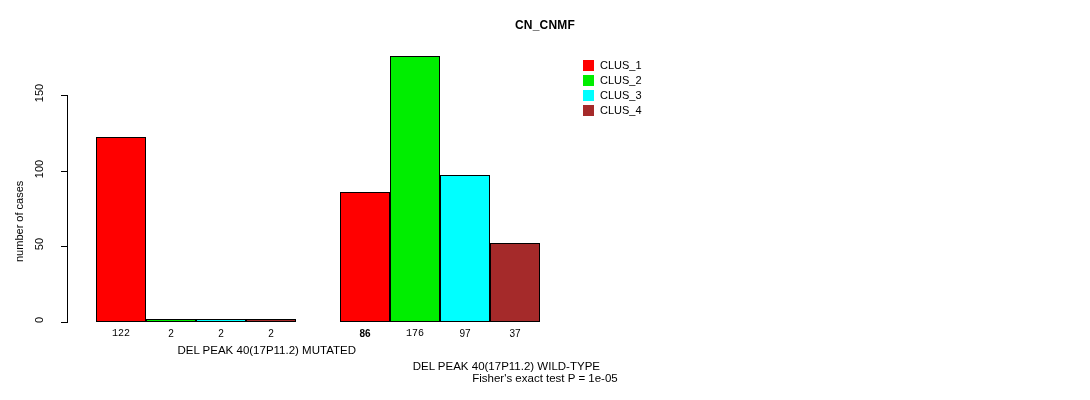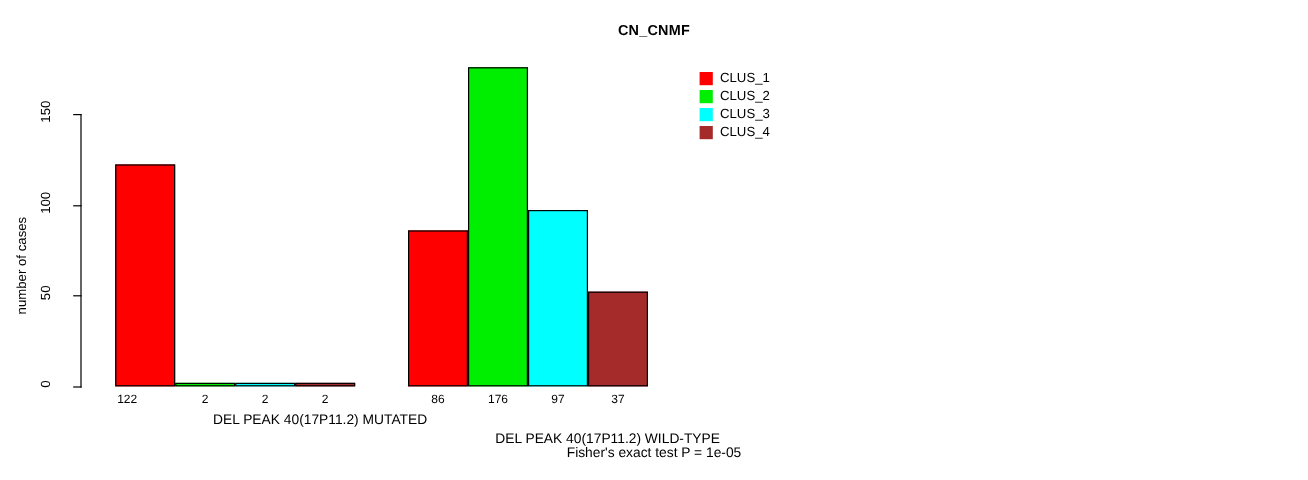--- a/index.html
+++ b/index.html
@@ -128,27 +128,27 @@
       <div class="bar" style="left: 146px; top: 318.973px; width: 50px; height: 3.02667px; background: rgb(0, 238, 0);"></div>
       <div class="bar" style="left: 196px; top: 318.973px; width: 50px; height: 3.02667px; background: rgb(0, 255, 255);"></div>
       <div class="bar" style="left: 246px; top: 318.973px; width: 50px; height: 3.02667px; background: rgb(165, 42, 42);"></div>
       <div class="bar" style="left: 340px; top: 191.853px; width: 50px; height: 130.147px; background: rgb(255, 0, 0);"></div>
       <div class="bar" style="left: 390px; top: 55.6533px; width: 50px; height: 266.347px; background: rgb(0, 238, 0);"></div>
       <div class="bar" style="left: 440px; top: 175.207px; width: 50px; height: 146.793px; background: rgb(0, 255, 255);"></div>
       <div class="bar" style="left: 490px; top: 243.307px; width: 50px; height: 78.6933px; background: rgb(165, 42, 42);"></div>
     </div>
 
   <div id="labels-layer">
-      <div class="bar-count" style="left: 81px; top: 328px; width: 50px;">122</div>
+      <div class="bar-count" style="left: 96px; top: 328px; width: 50px; font-family: Liberation Mono, monospace;">122</div>
       <div class="bar-count" style="left: 146px; top: 328px; width: 50px;">2</div>
       <div class="bar-count" style="left: 196px; top: 328px; width: 50px;">2</div>
       <div class="bar-count" style="left: 246px; top: 328px; width: 50px;">2</div>
       <div class="group-label" style="left: 36px; top: 344px; width: 320px;">DEL PEAK 40(17P11.2) MUTATED</div>
-      <div class="bar-count" style="left: 340px; top: 328px; width: 50px;">86</div>
-      <div class="bar-count" style="left: 390px; top: 328px; width: 50px;">176</div>
+      <div class="bar-count" style="left: 340px; top: 328px; width: 50px; font-weight: bold;">86</div>
+      <div class="bar-count" style="left: 390px; top: 328px; width: 50px; font-family: Liberation Mono, monospace;">176</div>
       <div class="bar-count" style="left: 440px; top: 328px; width: 50px;">97</div>
       <div class="bar-count" style="left: 490px; top: 328px; width: 50px;">37</div>
       <div class="group-label" style="left: 280px; top: 344px; width: 320px; margin-top: 16px;">DEL PEAK 40(17P11.2) WILD-TYPE</div>
     </div>
 
   <div class="footer-note" style="top:372px;">Fisher's exact test P = 1e-05</div>
 
   <div class="legend" id="legend">
       <div class="legend-row">
         <span class="legend-swatch" style="background: rgb(255, 0, 0);"></span>

